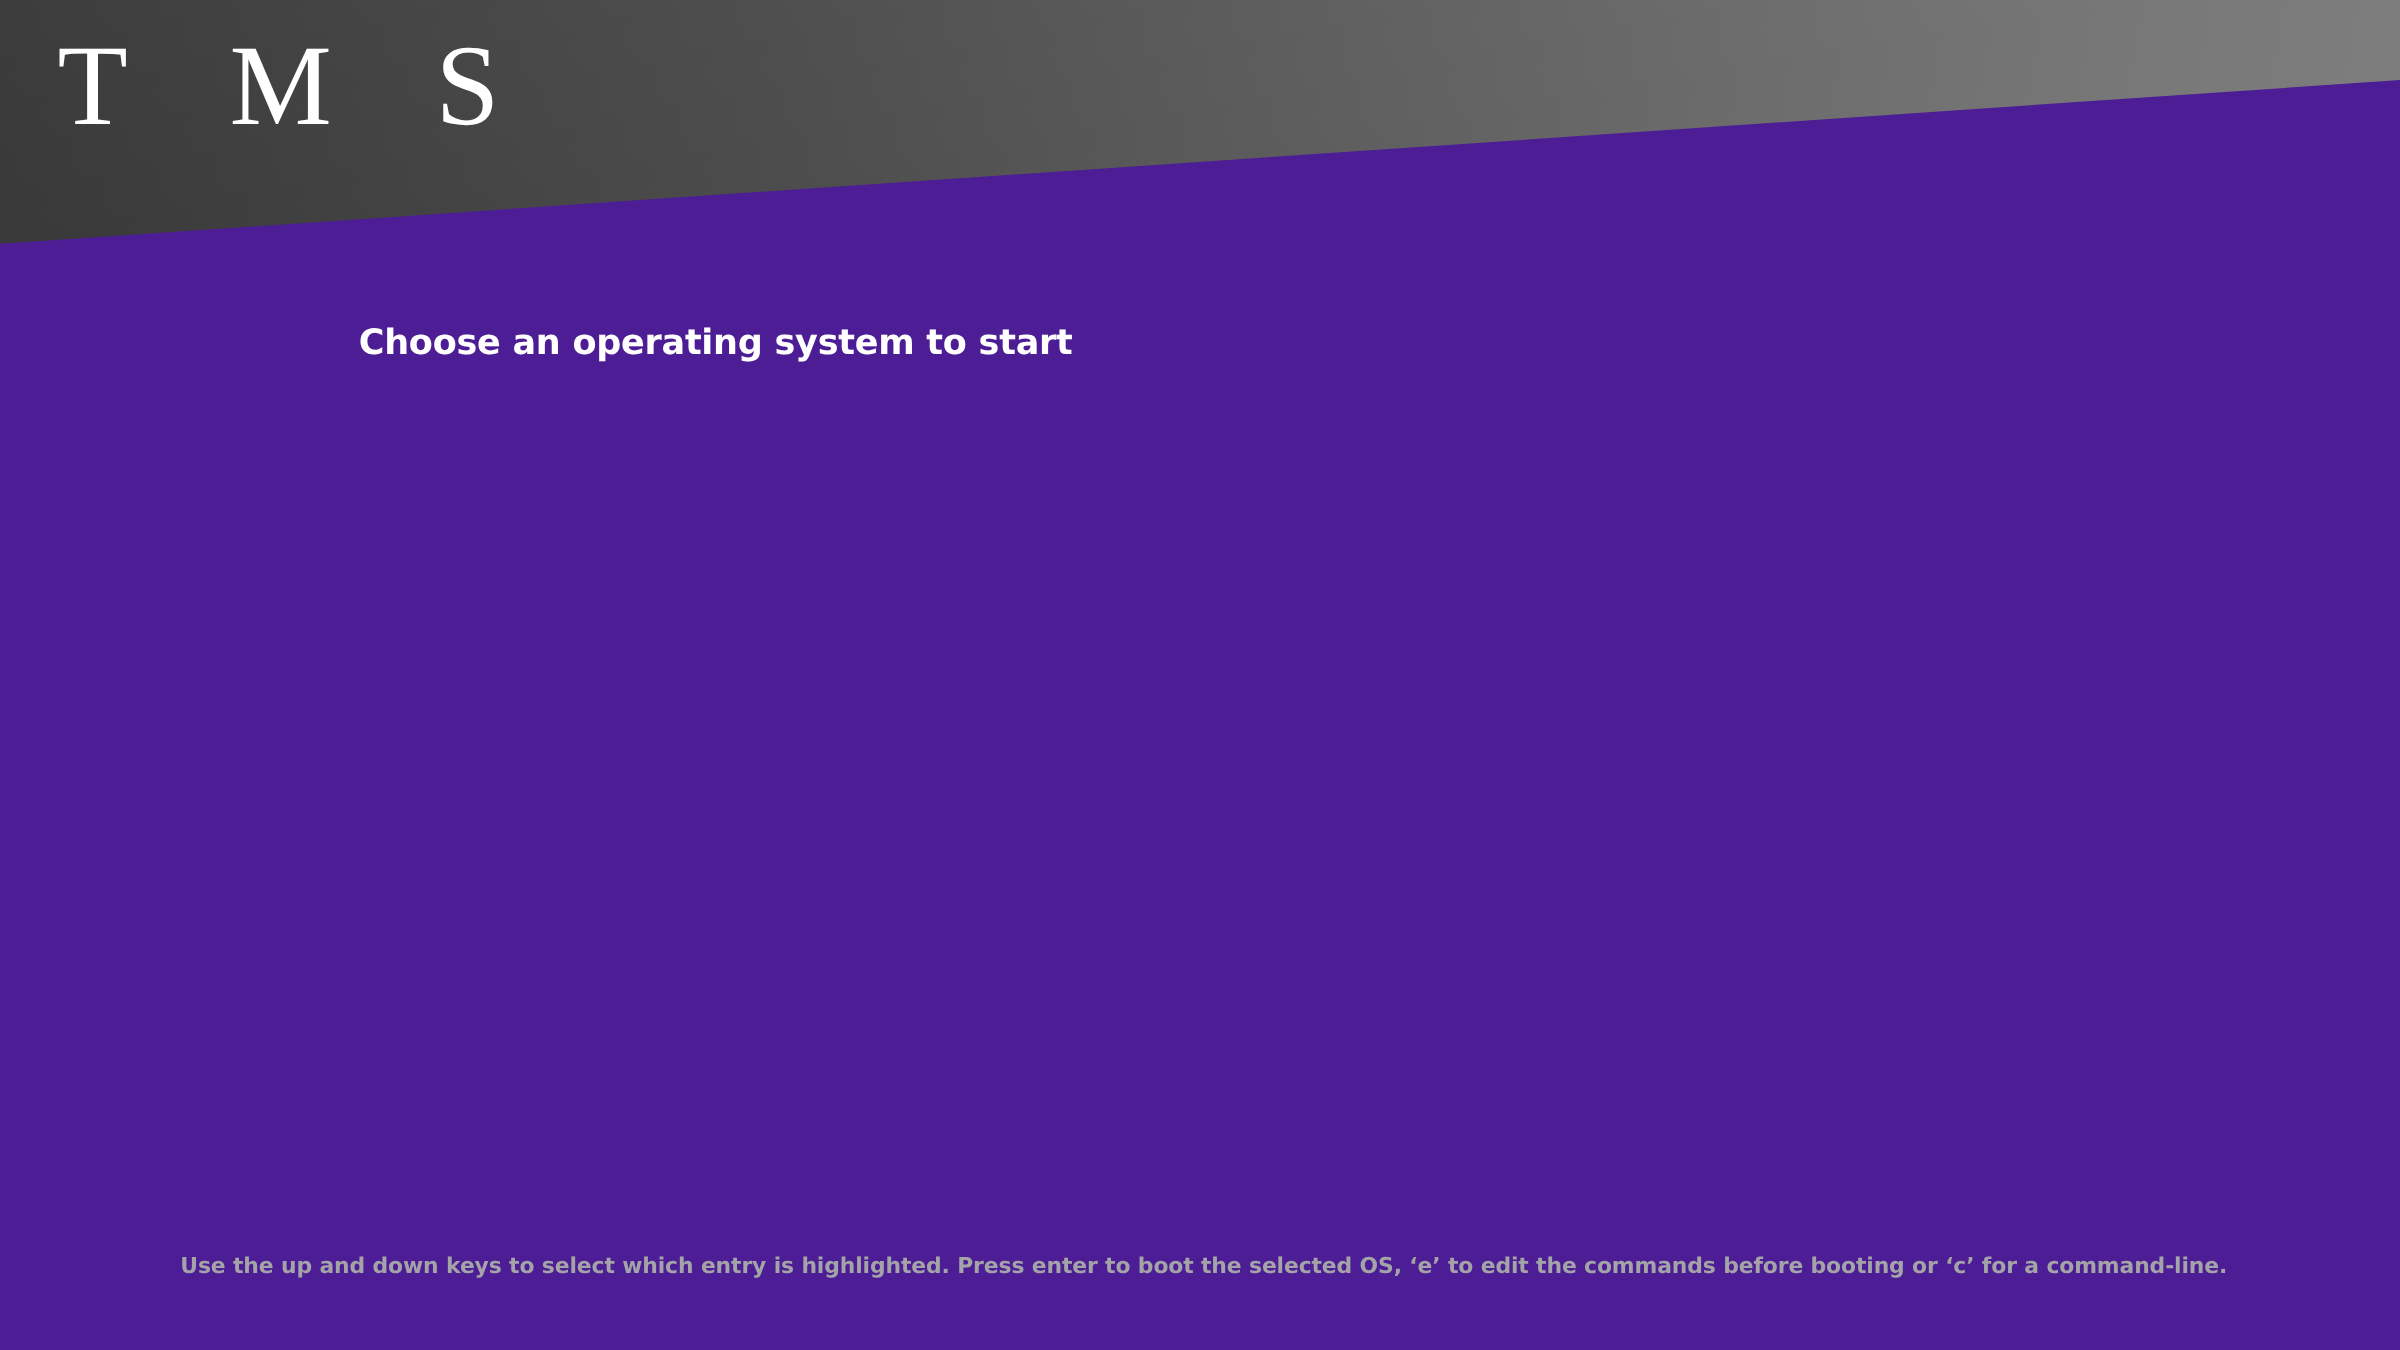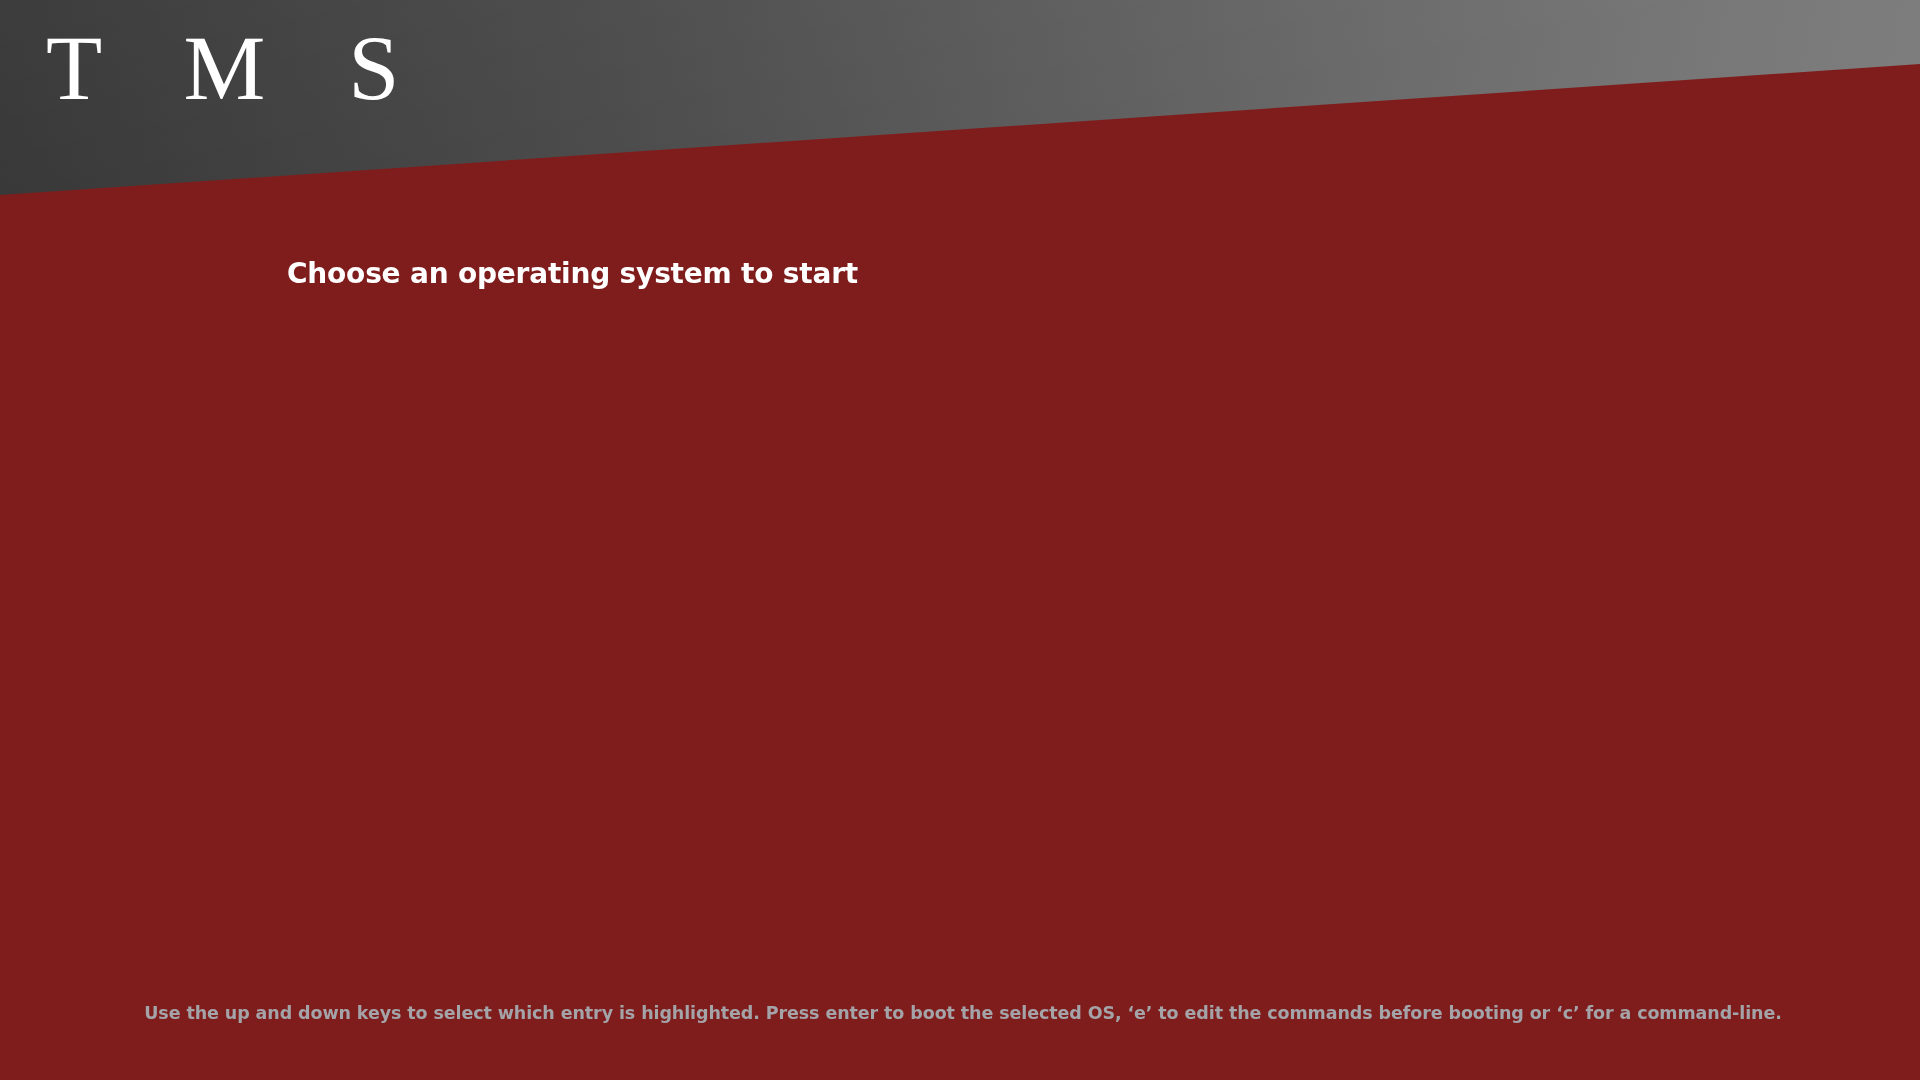--- a/index.html
+++ b/index.html
@@ -17,21 +17,21 @@
     position: relative;
     -webkit-font-smoothing: antialiased;
   }
 
   
   #boot-screen {
     position: absolute;
     inset: 0;
     width: 1920px;
     height: 1080px;
-    background: #7f1d1d;
+    background: #4c1d95;
   }
 
   
   #header-banner {
     position: absolute;
     top: 0;
     left: 0;
     width: 1920px;
     height: 200px;
     background: linear-gradient(100deg, #343434 0%, #3c3c3c 12%, #4a4a4a 32%, #5b5b5b 52%, #6c6c6c 72%, #787878 88%, #7e7e7e 100%);

